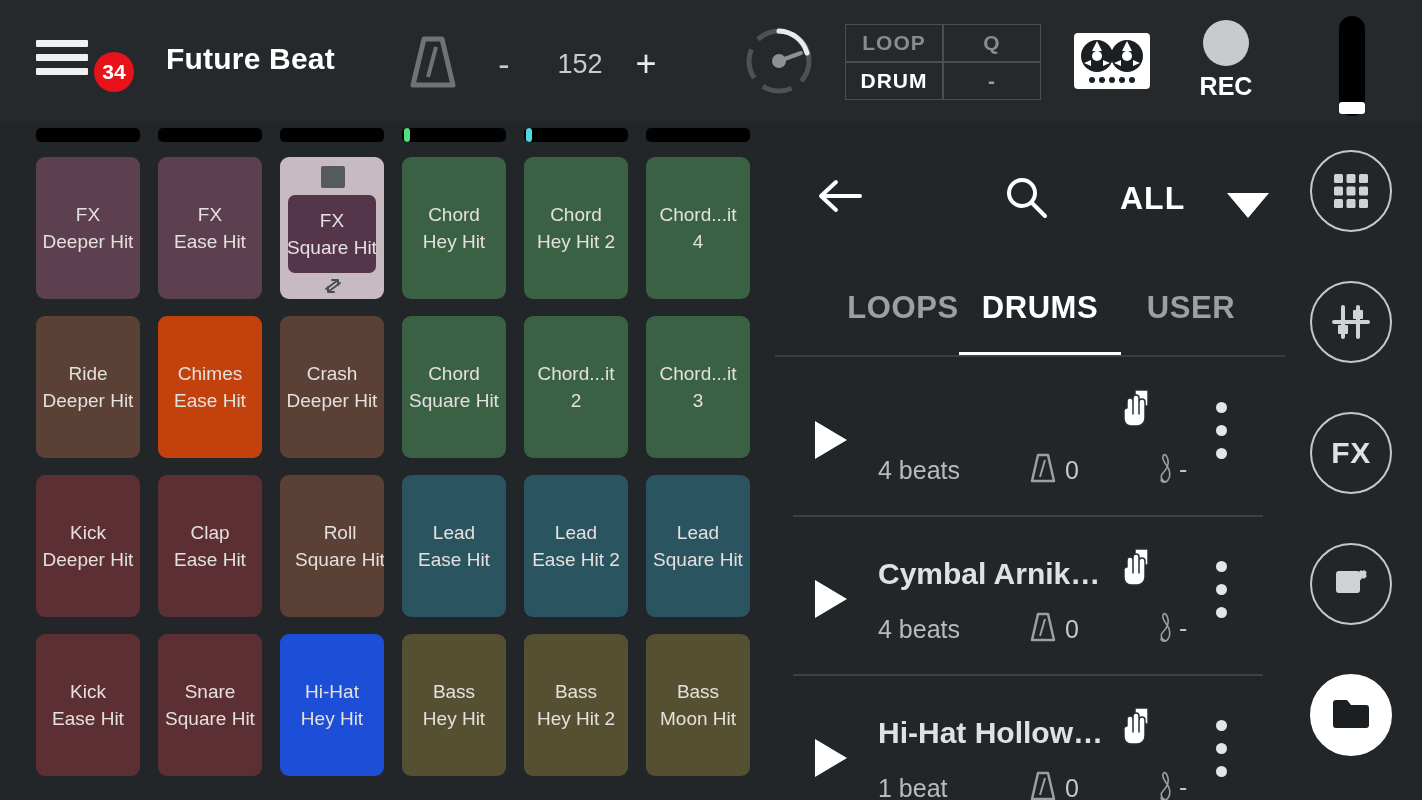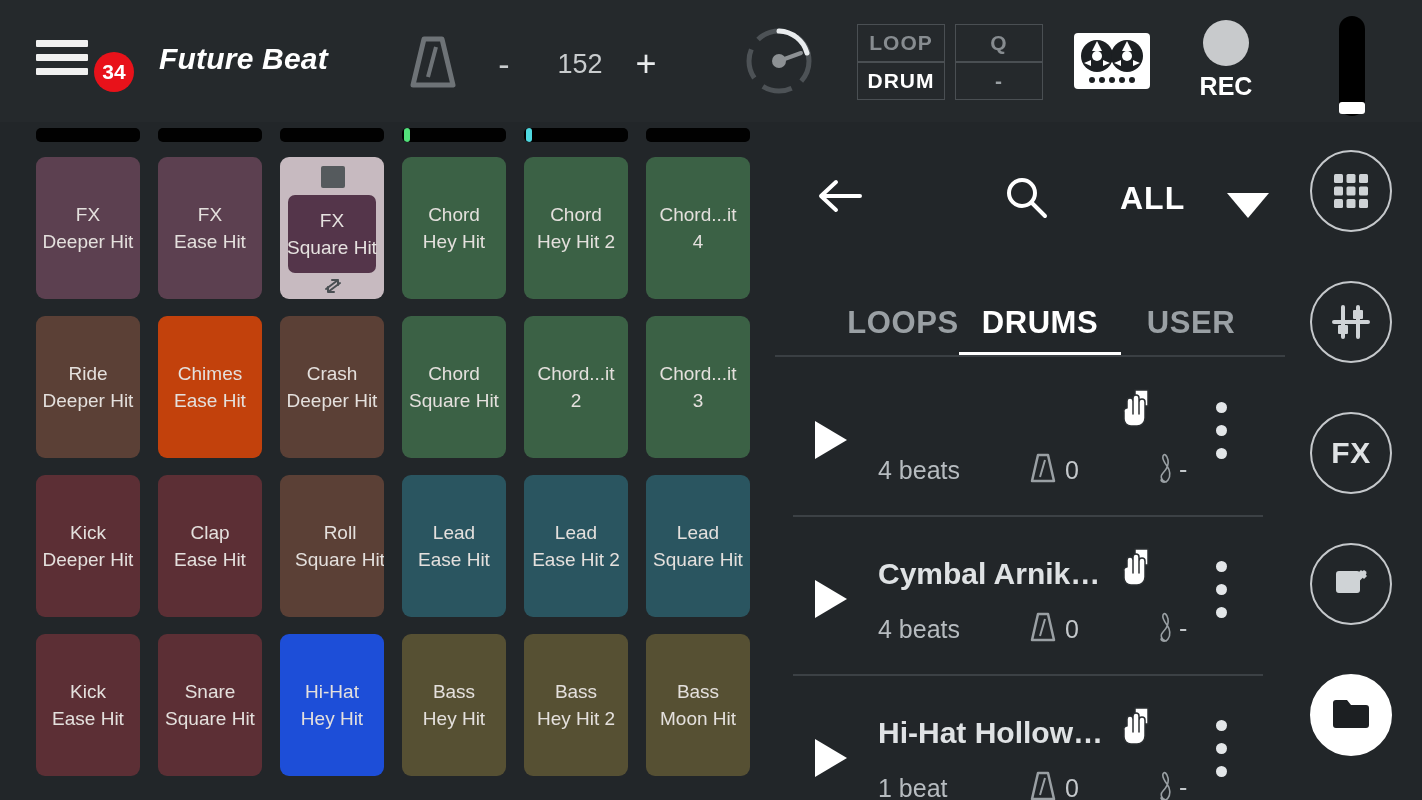--- a/index.html
+++ b/index.html
@@ -22,24 +22,23 @@
   #badge {
     position: absolute; left: 58px; top: 15px;
     min-width: 40px; height: 40px; border-radius: 20px;
     background: #e8121a; color: #fff;
     font-size: 21px; font-weight: bold;
     display: flex; align-items: center; justify-content: center;
     padding: 0 6px;
   }
 
   #song-title {
-    position: absolute; left: 159px; top: 42px;
+    position: absolute; left: 166px; top: 42px;
     font-size: 30px; font-weight: bold; color: #ffffff;
     letter-spacing: 0.2px;
-    font-style: italic;
   }
 
   #metronome-icon { position: absolute; left: 405px; top: 33px; width: 56px; height: 58px; }
 
   #tempo-minus {
     position: absolute; left: 484px; top: 40px; width: 40px; height: 48px;
     color: #c9ccce; font-size: 34px; display: flex; align-items: center; justify-content: center;
   }
   #tempo-value {
     position: absolute; left: 530px; top: 38px; width: 100px; height: 52px;
@@ -51,21 +50,21 @@
   }
 
   #knob { position: absolute; left: 742px; top: 24px; width: 74px; height: 74px; }
 
   #loopdrum {
     position: absolute; left: 845px; top: 24px; width: 196px; height: 76px;
     display: flex;
   }
   #loopdrum .col { width: 98px; height: 76px; position: relative; }
   #loopdrum .cell {
-    position: absolute; left: 12px; width: 88px; height: 38px;
+    position: absolute; left: 0; width: 98px; height: 38px;
     display: flex; align-items: center; justify-content: center;
     font-size: 21px; font-weight: bold; letter-spacing: 1px;
     border: 1px solid #4a4f53;
   }
   #loopdrum .cell.top { top: 0; }
   #loopdrum .cell.bot { top: 38px; }
   #cell-loop { color: #878c90; }
   #cell-drum { color: #ffffff; border: 2px solid #ffffff; }
   #cell-q { color: #878c90; font-weight: normal; font-size: 26px; border-bottom: none; }
   #cell-qval { color: #9aa0a4; font-size: 22px; border-top: none; }
@@ -122,21 +121,21 @@
   #browser { position: absolute; left: 775px; top: 122px; width: 510px; height: 678px; background: #222629; }
 
   #back-arrow { position: absolute; left: 41px; top: 56px; width: 48px; height: 36px; cursor: pointer; }
   #search-icon { position: absolute; left: 228px; top: 52px; width: 46px; height: 46px; cursor: pointer; }
   #filter-all { position: absolute; left: 345px; top: 58px; color: #ffffff; font-size: 32px; font-weight: bold; letter-spacing: 1px; cursor: pointer; }
   #filter-caret { position: absolute; left: 450px; top: 68px; width: 46px; height: 30px; cursor: pointer; }
 
   #tabs { position: absolute; left: 0; top: 162px; width: 510px; height: 72px; }
   .tab {
     position: absolute; top: 0; height: 72px;
-    display: flex; align-items: center; justify-content: center;
+    display: flex; align-items: flex-start; justify-content: center;
     font-size: 31px; font-weight: bold; letter-spacing: 0.6px;
     color: #9aa0a4; cursor: pointer; padding-top: 6px;
   }
   .tab.active { color: #ffffff; }
   .tab .underline { position: absolute; left: 0; bottom: 0; width: 100%; height: 4px; background: #ffffff; }
   #tab-loops { left: 28px; width: 200px; }
   #tab-drums { left: 184px; width: 162px; }
   #tab-user { left: 340px; width: 152px; }
 
   #tab-divider { position: absolute; left: 0; top: 233px; width: 510px; height: 2px; background: #3a3f43; }

